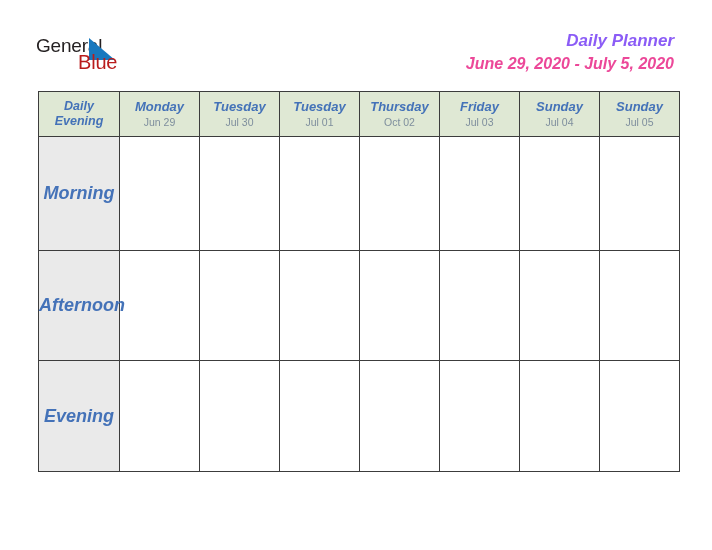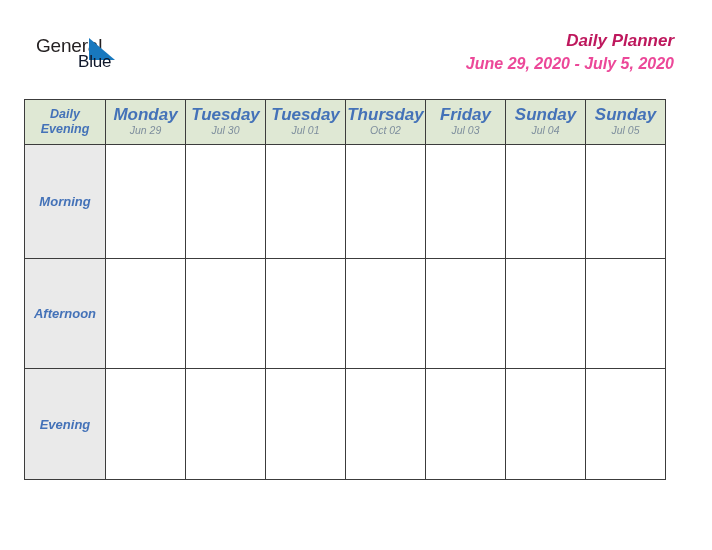--- a/index.html
+++ b/index.html
@@ -40,24 +40,24 @@
     font-weight: 400;
     letter-spacing: -0.2px;
     color: #231f20;
     line-height: 20px;
   }
   .brand-blue {
     position: absolute;
     left: 42px;
     top: 16px;
     font-family: "Liberation Sans", sans-serif;
-    font-size: 17px;
+    font-size: 20px;
     font-weight: 400;
     letter-spacing: -0.2px;
-    color: #0f172a;
+    color: #b91c1c;
     line-height: 20px;
   }
   .brand-triangle {
     position: absolute;
     left: 53px;
     top: 2px;
     width: 26px;
     height: 22px;
   }
 
@@ -65,44 +65,43 @@
     position: absolute;
     right: 38px;
     top: 30px;
     text-align: right;
   }
   .planner-title {
     font-family: "Liberation Sans", sans-serif;
     font-size: 17px;
     font-style: italic;
     font-weight: bold;
-    color: #be185d;
+    color: #8b5cf6;
     line-height: 22px;
     white-space: nowrap;
   }
   .planner-range {
     font-family: "Liberation Sans", sans-serif;
     font-size: 16px;
     font-style: italic;
     font-weight: bold;
     color: #ec4899;
     line-height: 22px;
     margin-top: 1px;
     white-space: nowrap;
   }
 
   
   .planner-table {
     position: absolute;
-    left: 24px;
+    left: 38px;
     top: 91px;
     width: 641px;
     border-collapse: collapse;
     table-layout: fixed;
-    margin-top: 8px;
   }
   .planner-table td,
   .planner-table th {
     border: 1px solid #3c3c3c;
     padding: 0;
     margin: 0;
     vertical-align: middle;
     text-align: center;
   }
 
@@ -120,41 +119,40 @@
   .corner-line {
     font-family: "Liberation Sans", sans-serif;
     font-size: 12.5px;
     font-style: italic;
     font-weight: bold;
     color: #4472b8;
     line-height: 15px;
   }
   .day-name {
     font-family: "Liberation Sans", sans-serif;
-    font-size: 17px;
+    font-size: 13px;
     font-style: italic;
     font-weight: bold;
     color: #4472b8;
     line-height: 15px;
   }
   .day-date {
     font-family: "Liberation Sans", sans-serif;
     font-size: 10.5px;
-    font-style: italic;
     font-weight: normal;
     color: #7e8e9d;
     line-height: 14px;
     margin-top: 1px;
   }
 
   
   .slot-label {
     background: #eaeaea;
     font-family: "Liberation Sans", sans-serif;
-    font-size: 13px;
+    font-size: 18px;
     font-style: italic;
     font-weight: bold;
     color: #4472b8;
   }
   .slot-cell {
     background: #ffffff;
   }
   .row-morning td   { height: 113px; }
   .row-afternoon td { height: 109px; }
   .row-evening td   { height: 110px; }

